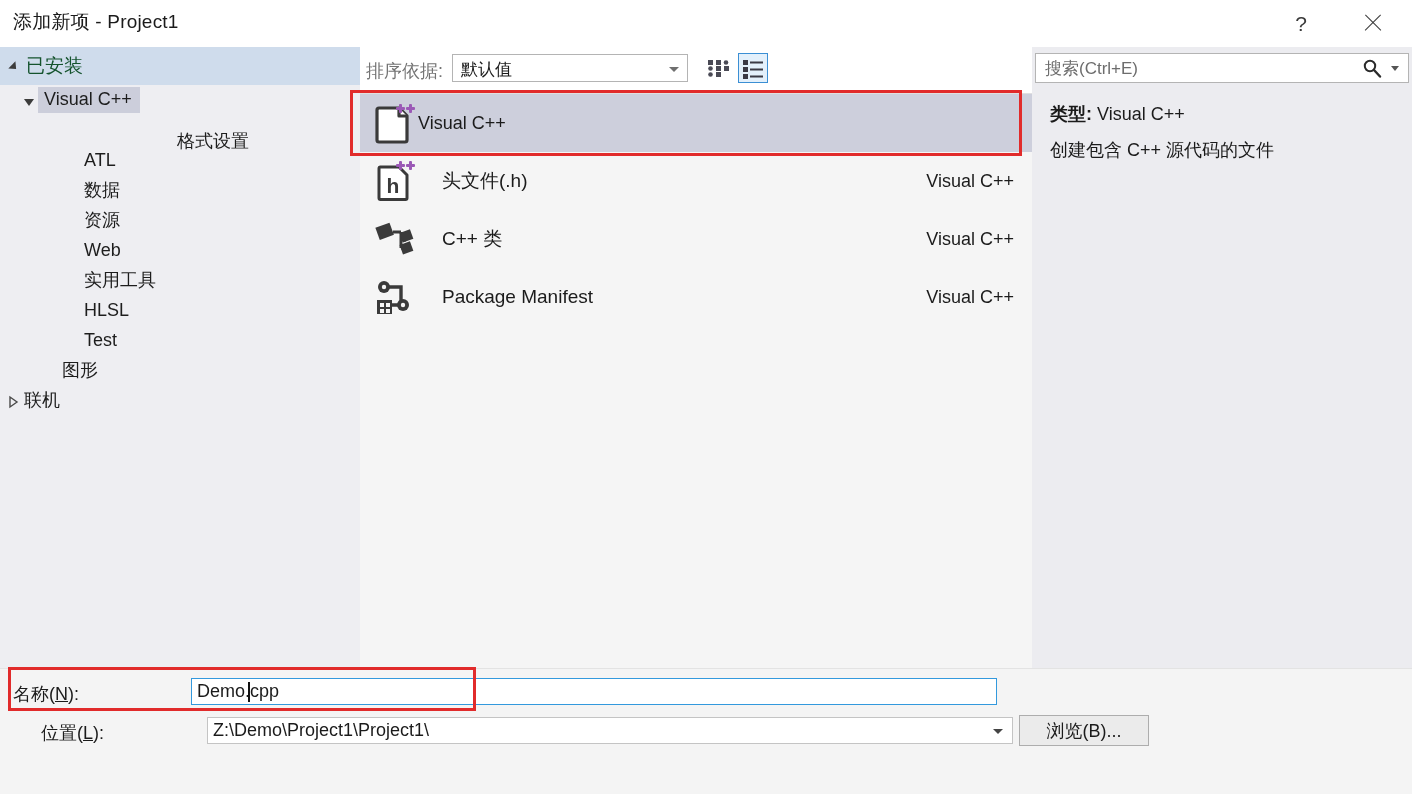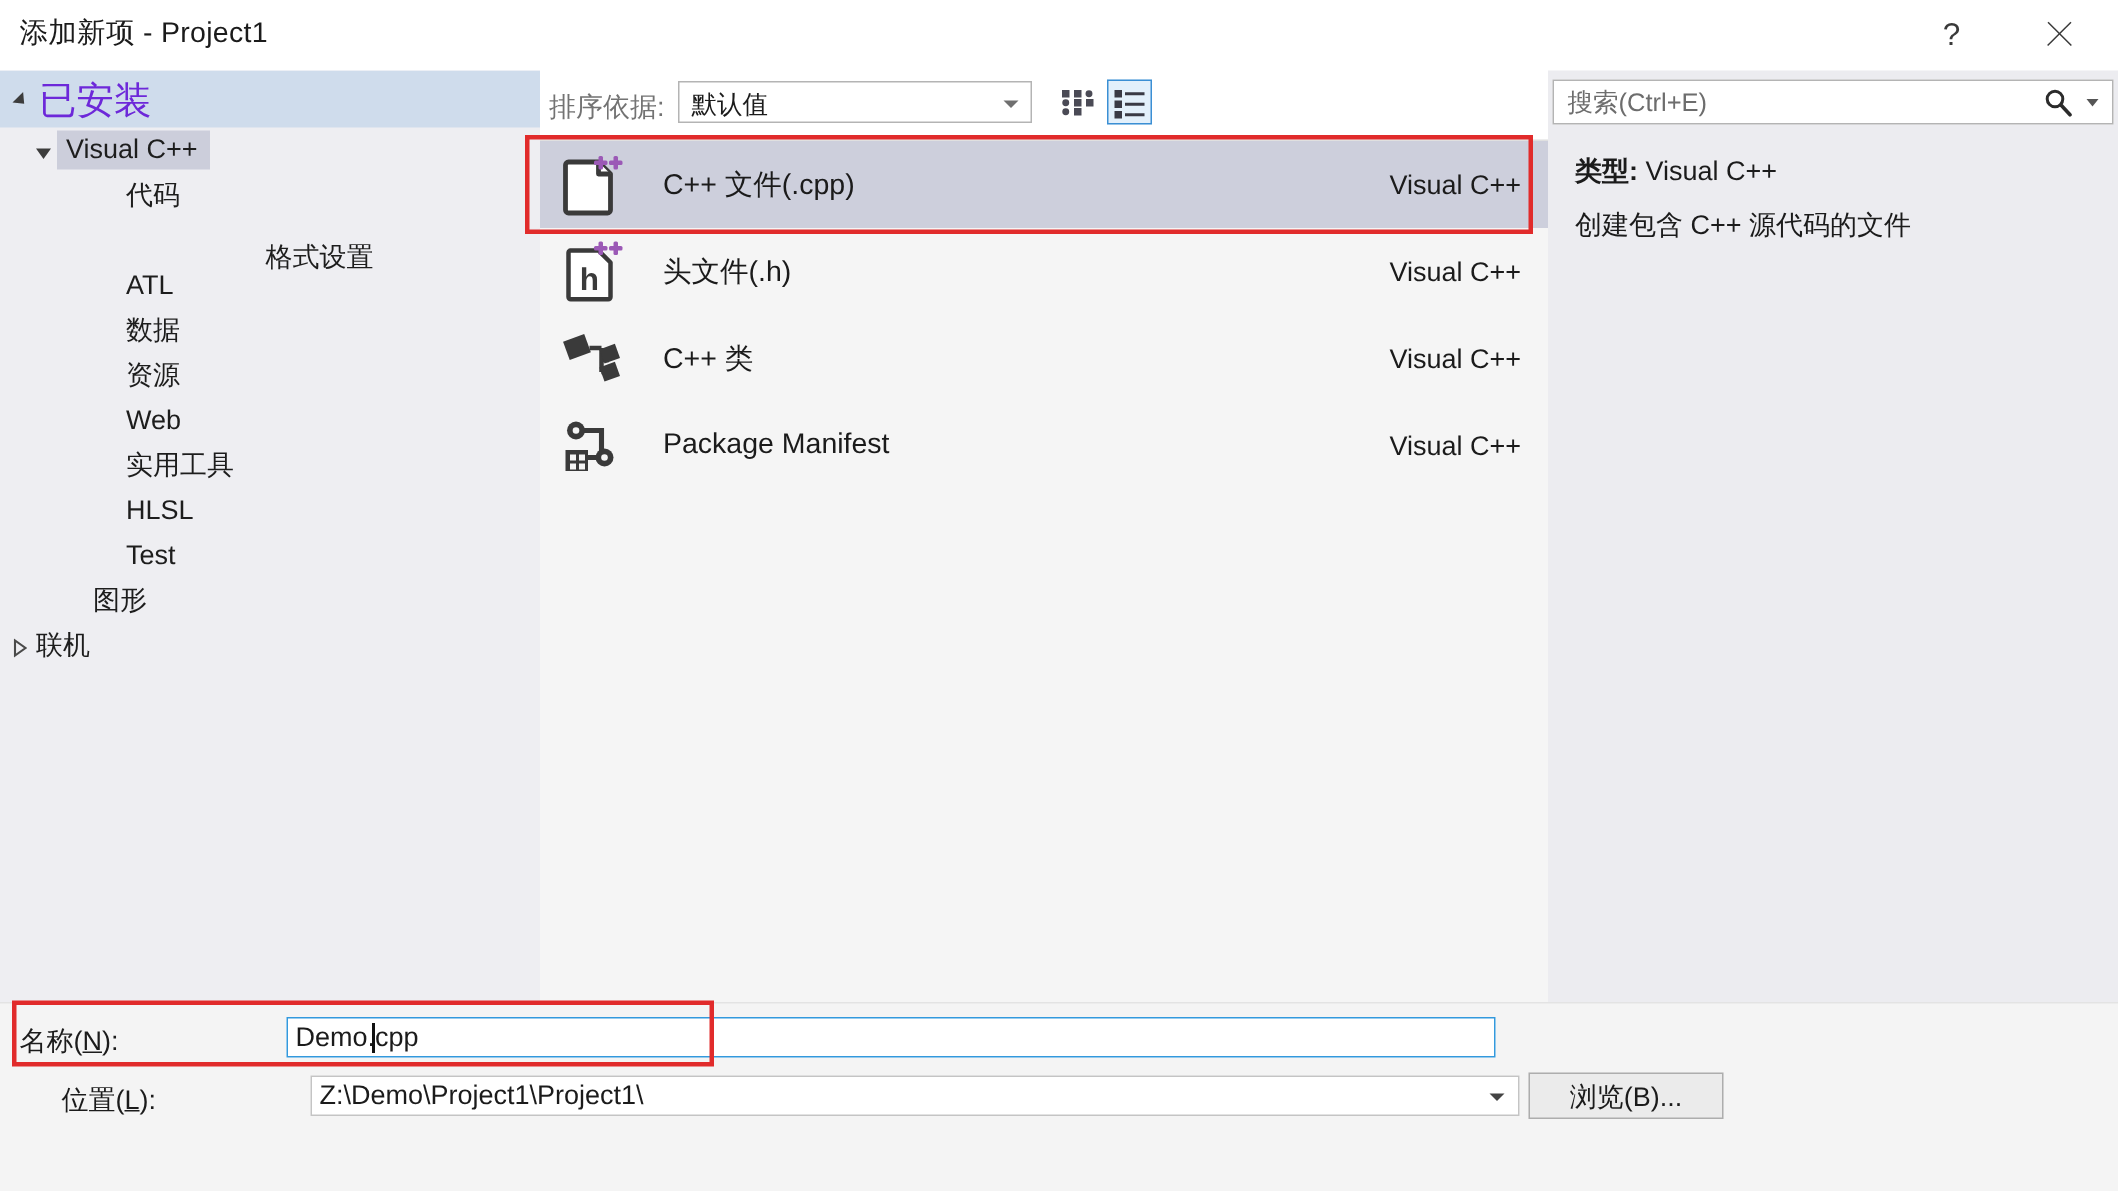--- a/index.html
+++ b/index.html
@@ -93,22 +93,22 @@
   .installed-header .tri {
     width: 0; height: 0;
     border-left: 6px solid #3c3c3c;
     border-top: 5px solid transparent;
     border-bottom: 5px solid transparent;
     transform: rotate(45deg);
     margin-right: 9px;
     margin-top: 1px;
   }
   .installed-header .lbl {
-    font-size: 25px;
-    color: #6d28d9;
+    font-size: 19px;
+    color: #14532d;
   }
   .tree { position: absolute; left: 0; top: 38px; width: 360px; }
   .tree-node {
     position: relative;
     height: 30px;
     display: flex;
     align-items: center;
     font-size: 18px;
     color: #1d1d1d;
     white-space: nowrap;
@@ -383,24 +383,20 @@
     <div class="installed-header">
       <span class="tri"></span>
       <span class="lbl">已安装</span>
     </div>
     <div class="tree" id="tree-root">
         <div class="tree-node selected" style="padding-left: 22px;">
           <span class="arrow"><svg width="14" height="14" viewBox="0 0 14 14">
               <polygon points="2,4 12,4 7,11" fill="#3c3c3c"></polygon>
             </svg></span>
           <span class="node-label">Visual C++</span>
-        </div>
-        <div class="tree-node" style="padding-left: 66px;">
-          <span class="arrow"></span>
-          <span class="node-label">代码</span>
         </div>
         <div class="tree-node" style="padding-left: 66px; flex-direction: column;">
           <span class="arrow"></span>
           <span class="node-label">格式设置</span>
         </div>
         <div class="tree-node" style="padding-left: 66px;">
           <span class="arrow"></span>
           <span class="node-label">ATL</span>
         </div>
         <div class="tree-node" style="padding-left: 66px;">
@@ -482,21 +478,20 @@
               <path d="M8 8 h20 l8 8 v24 a2 2 0 0 1 -2 2 h-26 a2 2 0 0 1 -2 -2 v-30 a2 2 0 0 1 2 -2 z" fill="#ffffff" stroke="#3a3a3a" stroke-width="3.2" stroke-linejoin="round"></path>
               <path d="M28 8 v8 h8" fill="#ffffff" stroke="#3a3a3a" stroke-width="3.2" stroke-linejoin="round"></path>
               <g fill="#9b59b6">
                 <rect x="28" y="4" width="3" height="9" rx="1"></rect>
                 <rect x="25" y="7" width="9" height="3" rx="1"></rect>
                 <rect x="38" y="4" width="3" height="9" rx="1"></rect>
                 <rect x="35" y="7" width="9" height="3" rx="1"></rect>
               </g>
             </svg>
           </span>
-          <span class="item-name">C++ 文件(.cpp)</span>
           <span class="item-origin">Visual C++</span>
         </div>
         <div class="item-row">
           <span class="item-icon">
             <svg width="46" height="46" viewBox="0 0 46 46">
               <path d="M9 9 h19 l8 8 v23 a1.5 1.5 0 0 1 -1.5 1.5 h-25 a1.5 1.5 0 0 1 -1.5 -1.5 v-29.5 a1.5 1.5 0 0 1 1.5 -1.5 z" fill="#ffffff" stroke="#3a3a3a" stroke-width="3" stroke-linejoin="round"></path>
               <text x="22" y="35" font-family="Liberation Sans, sans-serif" font-size="21" font-weight="bold" fill="#3a3a3a" text-anchor="middle">h</text>
               <g fill="#9b59b6">
                 <rect x="28" y="3" width="3" height="9" rx="1"></rect>
                 <rect x="25" y="6" width="9" height="3" rx="1"></rect>

